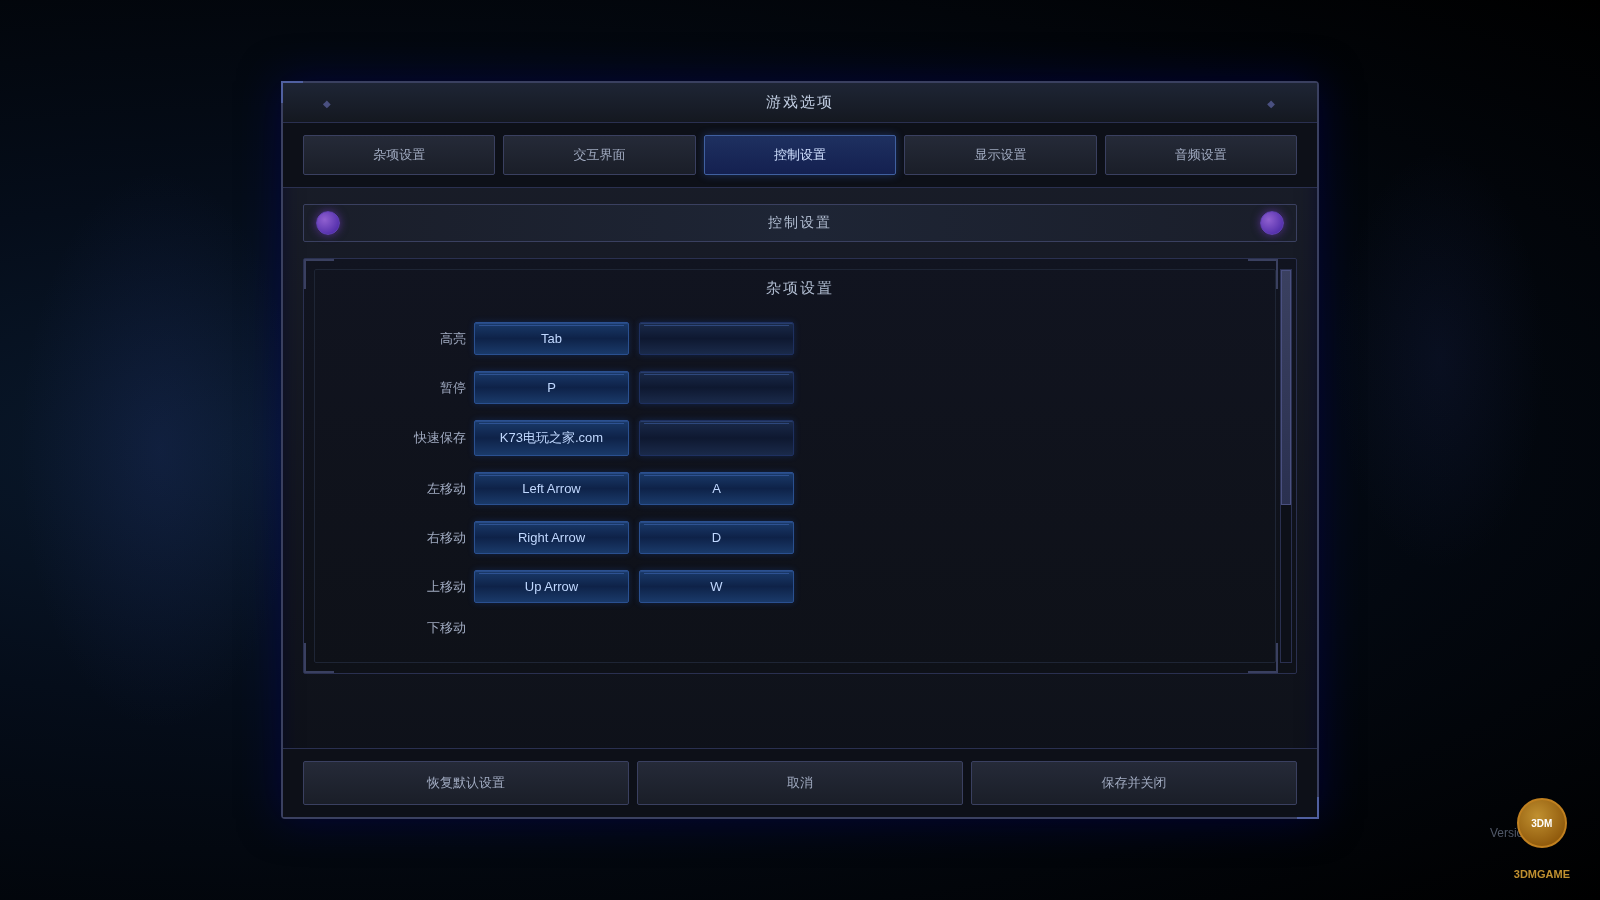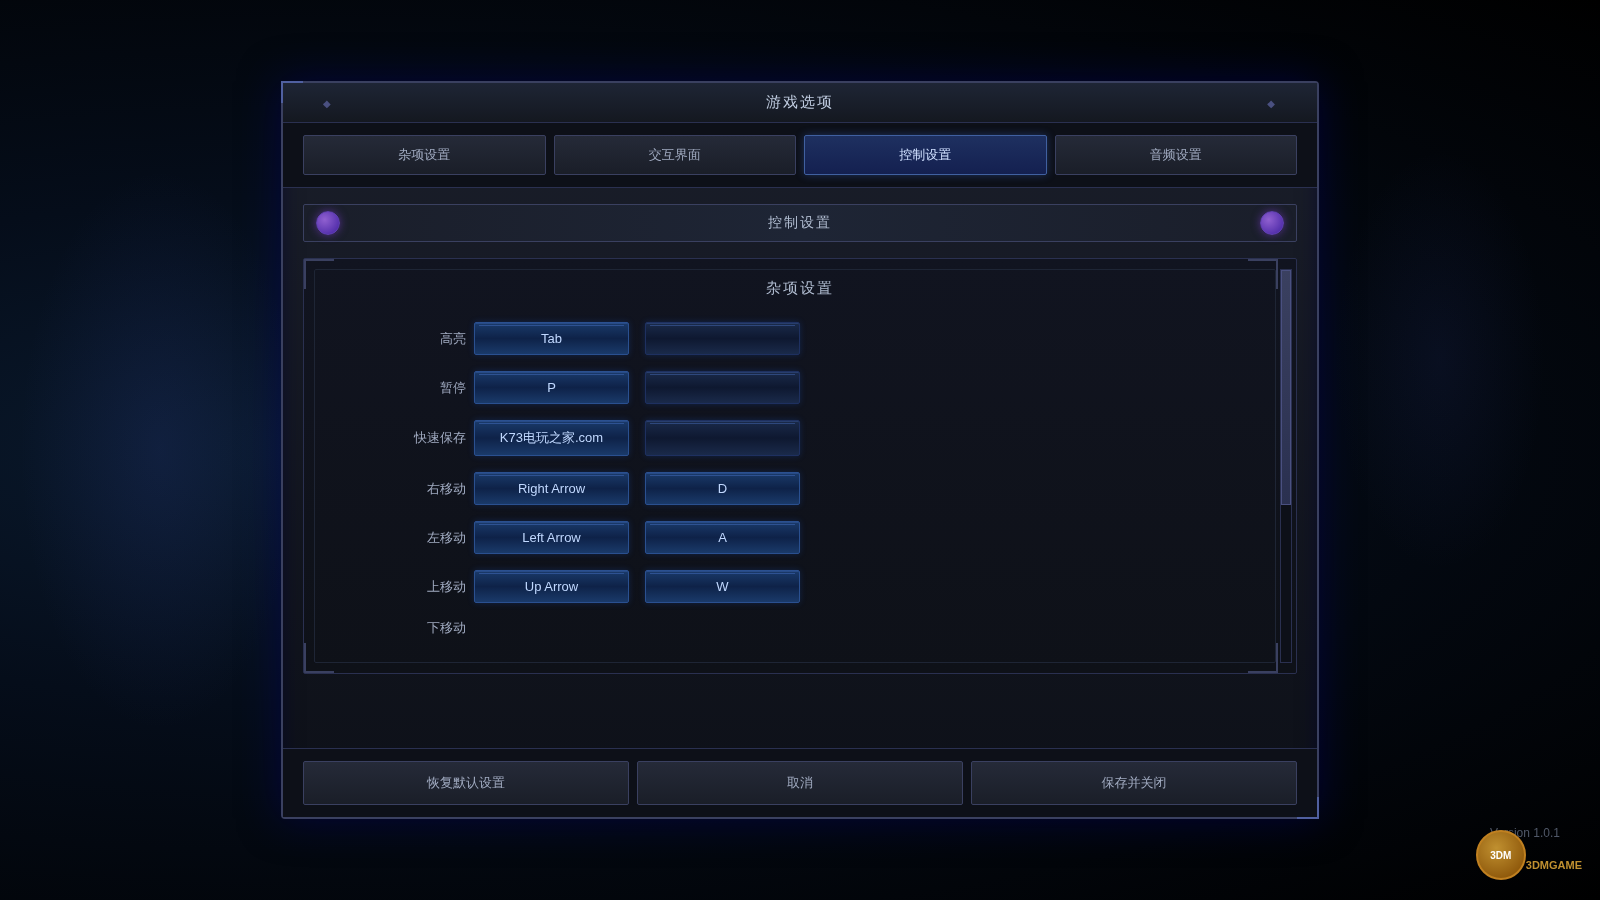--- a/index.html
+++ b/index.html
@@ -219,21 +219,21 @@
       width: 120px;
       text-align: right;
       color: #a0aac0;
       font-size: 13px;
       padding-right: 8px;
       flex-shrink: 0;
     }
 
     .keybind-buttons {
       display: flex;
-      gap: 16px;
+      gap: 10px;
       flex: 1;
     }
 
     .key-btn {
       flex: 1;
       max-width: 155px;
       padding: 8px 12px;
       background: linear-gradient(180deg, #1a3a6a 0%, #0e2248 50%, #1a3a6a 100%);
       border: 1px solid #2a5090;
       border-radius: 2px;
@@ -288,23 +288,24 @@
       bottom: 60px;
       right: 40px;
       color: #505868;
       font-size: 12px;
       z-index: 10;
     }
 
     .logo-badge {
       position: absolute;
       bottom: 20px;
-      right: 18px;
+      right: 30px;
       z-index: 10;
       display: flex;
+      flex-direction: column;
       align-items: center;
     }
 
     .logo-circle {
       width: 50px;
       height: 50px;
       border-radius: 50%;
       background: radial-gradient(circle at 40% 35%, #c09030, #804800);
       border: 2px solid #c08020;
       display: flex;
@@ -331,20 +332,21 @@
 <div class="main-window">
 
   <div class="title-bar">
     <span>游戏选项</span>
   </div>
 
   <div class="tab-row">
     <button class="tab-btn">杂项设置</button>
     <button class="tab-btn">交互界面</button>
     <button class="tab-btn active">控制设置</button>
+    <button class="tab-btn">显示设置</button>
     <button class="tab-btn">音频设置</button>
   </div>
 
   <div class="content-area">
 
     <div class="section-header">
       <div class="section-orb"></div>
       <span class="section-title">控制设置</span>
       <div class="section-orb"></div>
     </div>
@@ -380,32 +382,32 @@
       <div class="keybind-row">
         <span class="keybind-label">快速保存</span>
         <div class="keybind-buttons">
           <button class="key-btn">K73电玩之家.com</button>
           <button class="key-btn empty"></button>
         </div>
       </div>
 
 
       <div class="keybind-row">
+        <span class="keybind-label">左移动</span>
+        <div class="keybind-buttons">
+          <button class="key-btn">Left Arrow</button>
+          <button class="key-btn">A</button>
+        </div>
+      </div>
+
+      <div class="keybind-row">
         <span class="keybind-label">右移动</span>
         <div class="keybind-buttons">
           <button class="key-btn">Right Arrow</button>
           <button class="key-btn">D</button>
-        </div>
-      </div>
-
-      <div class="keybind-row">
-        <span class="keybind-label">左移动</span>
-        <div class="keybind-buttons">
-          <button class="key-btn">Left Arrow</button>
-          <button class="key-btn">A</button>
         </div>
       </div>
 
       <div class="keybind-row">
         <span class="keybind-label">上移动</span>
         <div class="keybind-buttons">
           <button class="key-btn">Up Arrow</button>
           <button class="key-btn">W</button>
         </div>
       </div>

